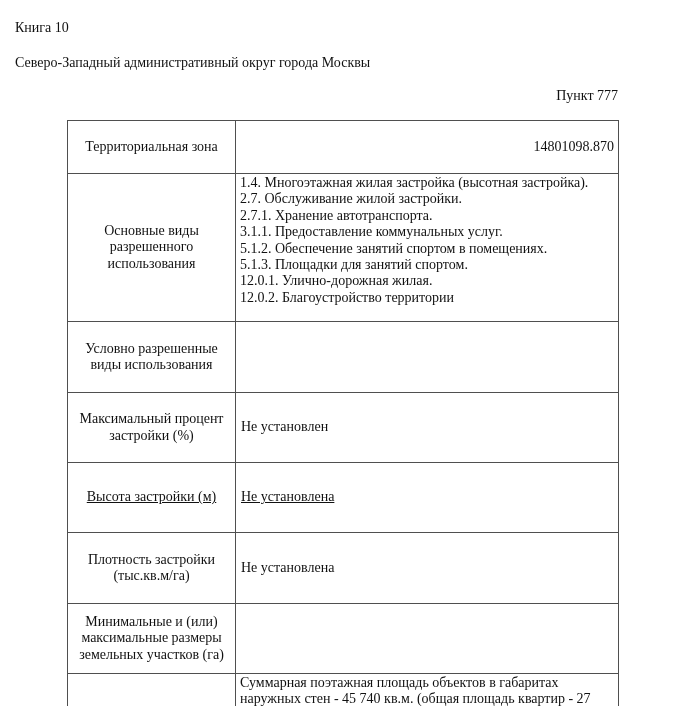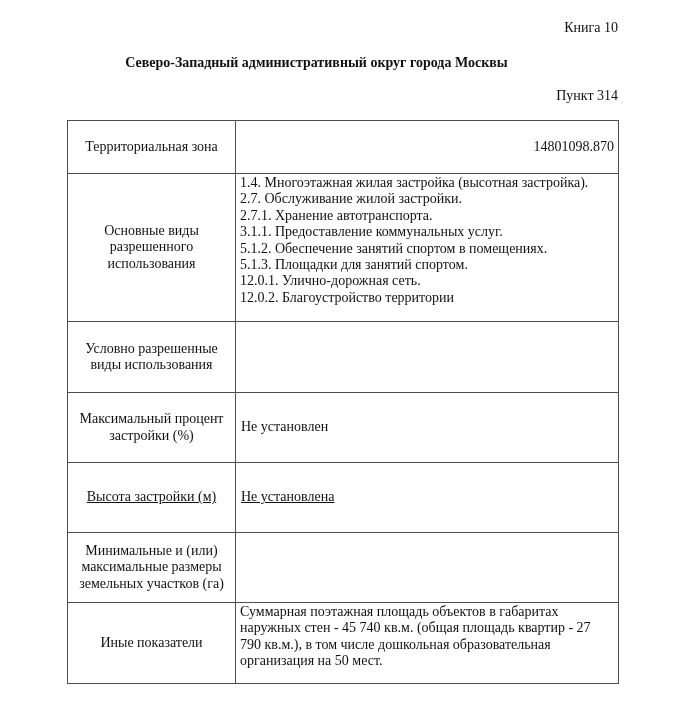--- a/index.html
+++ b/index.html
@@ -15,28 +15,27 @@
     color: #111111;
     overflow: hidden;
   }
   .page {
     width: 673px;
     height: 706px;
     position: relative;
   }
   .header-book {
     margin: 20px 55px 0 15px;
-    text-align: right;
+    text-align: left;
     line-height: 16px;
   }
   .header-district {
     margin: 19px 55px 0 15px;
-    text-align: center;
+    text-align: left;
     line-height: 16px;
-    font-weight: bold;
   }
   .header-point {
     margin: 17px 55px 0 15px;
     text-align: right;
     line-height: 16px;
   }
   table.zone-table {
     border-collapse: collapse;
     table-layout: fixed;
     width: 551px;
@@ -80,21 +79,21 @@
 </style>
 </head>
 <body>
 
 <div class="page">
 
   <div class="header-book">Книга 10</div>
 
   <div class="header-district">Северо-Западный административный округ города Москвы</div>
 
-  <div class="header-point">Пункт 314</div>
+  <div class="header-point">Пункт 777</div>
 
   <table class="zone-table">
     <colgroup>
       <col class="c-label">
       <col class="c-value">
     </colgroup>
     <tbody>
 
       <tr class="r1">
         <td class="label-cell">Территориальная зона</td>
@@ -103,41 +102,45 @@
 
       <tr class="r2">
         <td class="label-cell">Основные виды разрешенного использования</td>
         <td class="value-cell value-top">
           <div class="usage-item">1.4. Многоэтажная жилая застройка (высотная застройка).</div>
           <div class="usage-item">2.7. Обслуживание жилой застройки.</div>
           <div class="usage-item">2.7.1. Хранение автотранспорта.</div>
           <div class="usage-item">3.1.1. Предоставление коммунальных услуг.</div>
           <div class="usage-item">5.1.2. Обеспечение занятий спортом в помещениях.</div>
           <div class="usage-item">5.1.3. Площадки для занятий спортом.</div>
-          <div class="usage-item">12.0.1. Улично-дорожная сеть.</div>
+          <div class="usage-item">12.0.1. Улично-дорожная жилая.</div>
           <div class="usage-item">12.0.2. Благоустройство территории</div>
         </td>
       </tr>
 
       <tr class="r3">
         <td class="label-cell">Условно разрешенные виды использования</td>
         <td class="value-cell"></td>
       </tr>
 
 
       <tr class="r5">
         <td class="label-cell">Максимальный процент застройки (%)</td>
         <td class="value-cell">Не установлен</td>
       </tr>
 
       <tr class="r6">
         <td class="label-cell">Высота застройки (м)</td>
         <td class="value-cell">Не установлена</td>
       </tr>
 
+      <tr class="r7">
+        <td class="label-cell">Плотность застройки (тыс.кв.м/га)</td>
+        <td class="value-cell">Не установлена</td>
+      </tr>
 
       <tr class="r8">
         <td class="label-cell">Минимальные и (или) максимальные размеры земельных участков (га)</td>
         <td class="value-cell"></td>
       </tr>
 
       <tr class="r9">
         <td class="label-cell">Иные показатели</td>
         <td class="value-cell value-top">Суммарная поэтажная площадь объектов в габаритах наружных стен - 45 740 кв.м. (общая площадь квартир - 27 790 кв.м.), в том числе дошкольная образовательная организация на 50 мест.</td>
       </tr>

